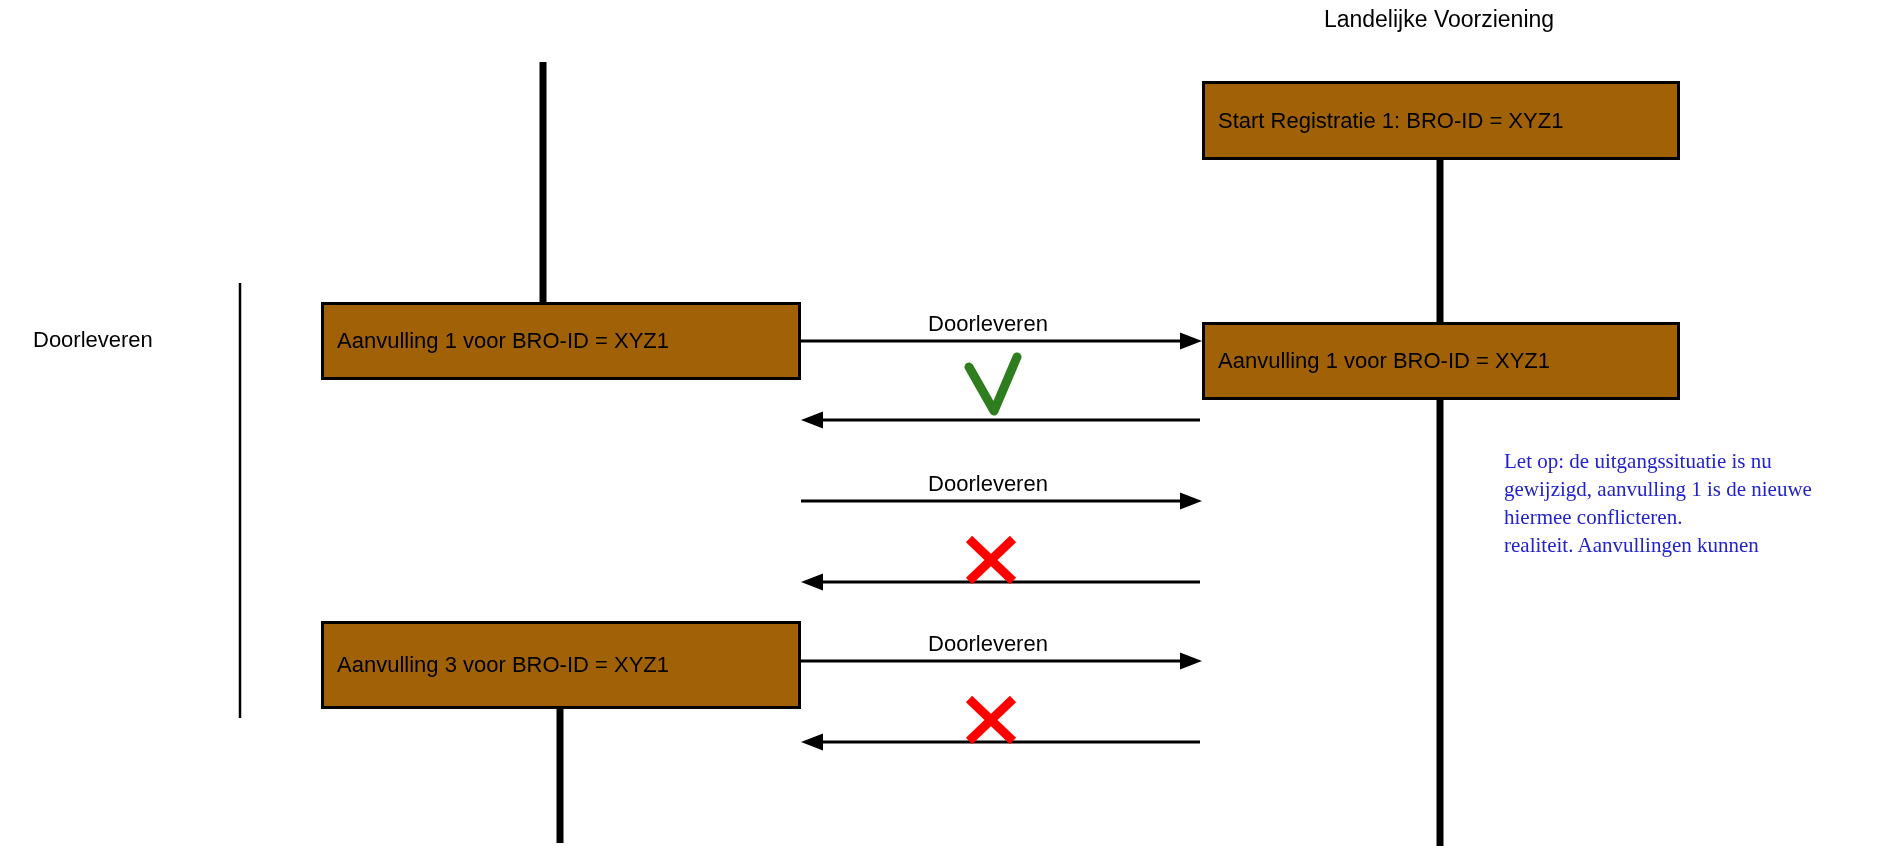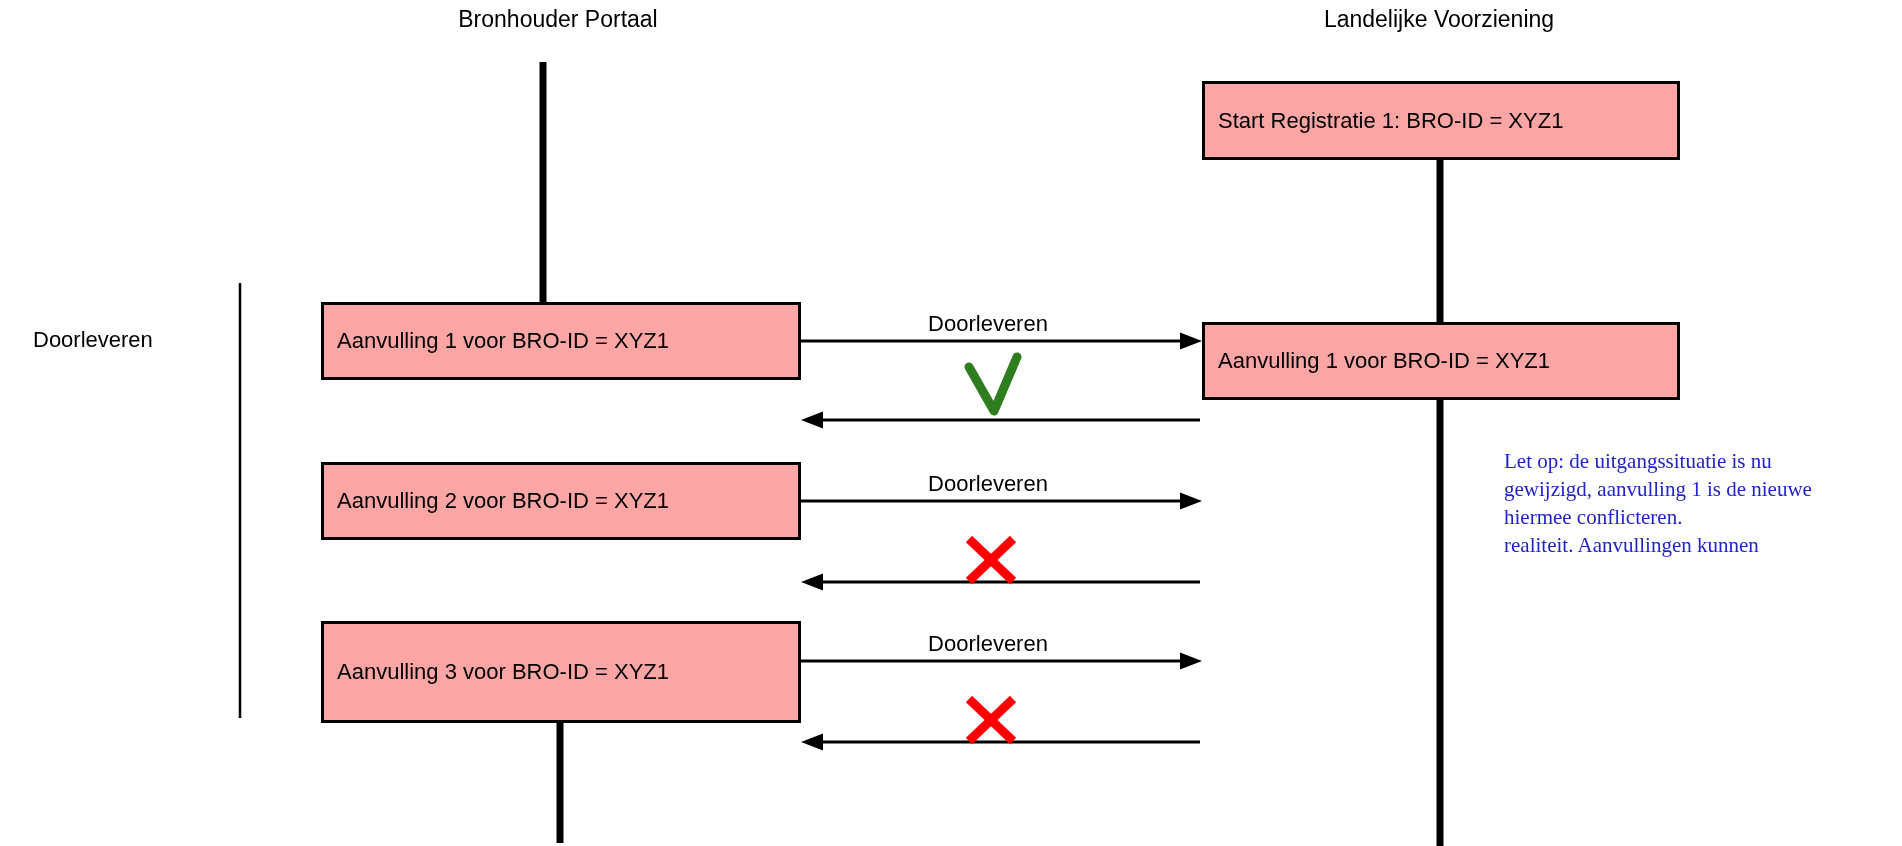--- a/index.html
+++ b/index.html
@@ -16,21 +16,21 @@
   #lines-svg { position: absolute; left: 0; top: 0; }
 
   .lane-title {
     font-size: 23px;
     text-align: center;
     white-space: nowrap;
   }
   .node-box {
     position: absolute;
     box-sizing: border-box;
-    background: #fca5a5;
+    background: #a16207;
     border: 3px solid #000000;
     display: flex;
     align-items: center;
     padding-left: 13px;
     font-size: 22px;
     white-space: nowrap;
     z-index: 2;
   }
   .msg-label {
     position: absolute;
@@ -59,21 +59,20 @@
   .stroke-ink  { stroke: var(--ink, #000000); }
   .fill-ink    { fill: var(--ink, #000000); }
   .stroke-green{ stroke: var(--success_green, #2e7d1e); }
   .stroke-red  { stroke: var(--error_red, #ff0000); }
 </style>
 </head>
 <body>
 
 <div id="canvas">
 
-  <div class="abs lane-title" style="left:408px; top:6px; width:300px;">Bronhouder Portaal</div>
   <div class="abs lane-title" style="left:1289px; top:6px; width:300px;">Landelijke Voorziening</div>
 
   <svg id="lines-svg" width="1902" height="846" viewBox="0 0 1902 846">
 
     <line x1="543" y1="62" x2="543" y2="304" stroke-width="7" class="stroke-ink"></line>
     <line x1="560" y1="700" x2="560" y2="843" stroke-width="7" class="stroke-ink"></line>
     <line x1="1440" y1="160" x2="1440" y2="846" stroke-width="7" class="stroke-ink"></line>
 
     <line x1="240" y1="283" x2="240" y2="718" stroke-width="2.5" class="stroke-ink"></line>
 
@@ -107,24 +106,21 @@
   <div class="node-box" style="left:1202px; top:81px; width:478px; height:79px;">
     <span>Start Registratie 1: BRO-ID = XYZ1</span>
   </div>
   <div class="node-box" style="left:1202px; top:322px; width:478px; height:78px;">
     <span>Aanvulling 1 voor BRO-ID = XYZ1</span>
   </div>
 
   <div class="node-box" style="left:321px; top:302px; width:480px; height:78px;">
     <span>Aanvulling 1 voor BRO-ID = XYZ1</span>
   </div>
-  <div class="node-box" style="left:321px; top:462px; width:480px; height:78px;">
-    <span>Aanvulling 2 voor BRO-ID = XYZ1</span>
-  </div>
-  <div class="node-box" style="left:321px; top:621px; width:480px; height:102px;">
+  <div class="node-box" style="left:321px; top:621px; width:480px; height:88px;">
     <span>Aanvulling 3 voor BRO-ID = XYZ1</span>
   </div>
 
   <div class="msg-label" style="left:863px; top:311px;">Doorleveren</div>
   <div class="msg-label" style="left:863px; top:471px;">Doorleveren</div>
   <div class="msg-label" style="left:863px; top:631px;">Doorleveren</div>
 
   <div id="conflict-note">
     <div>Let op: de uitgangssituatie is nu</div>
     <div>gewijzigd, aanvulling 1 is de nieuwe</div>

